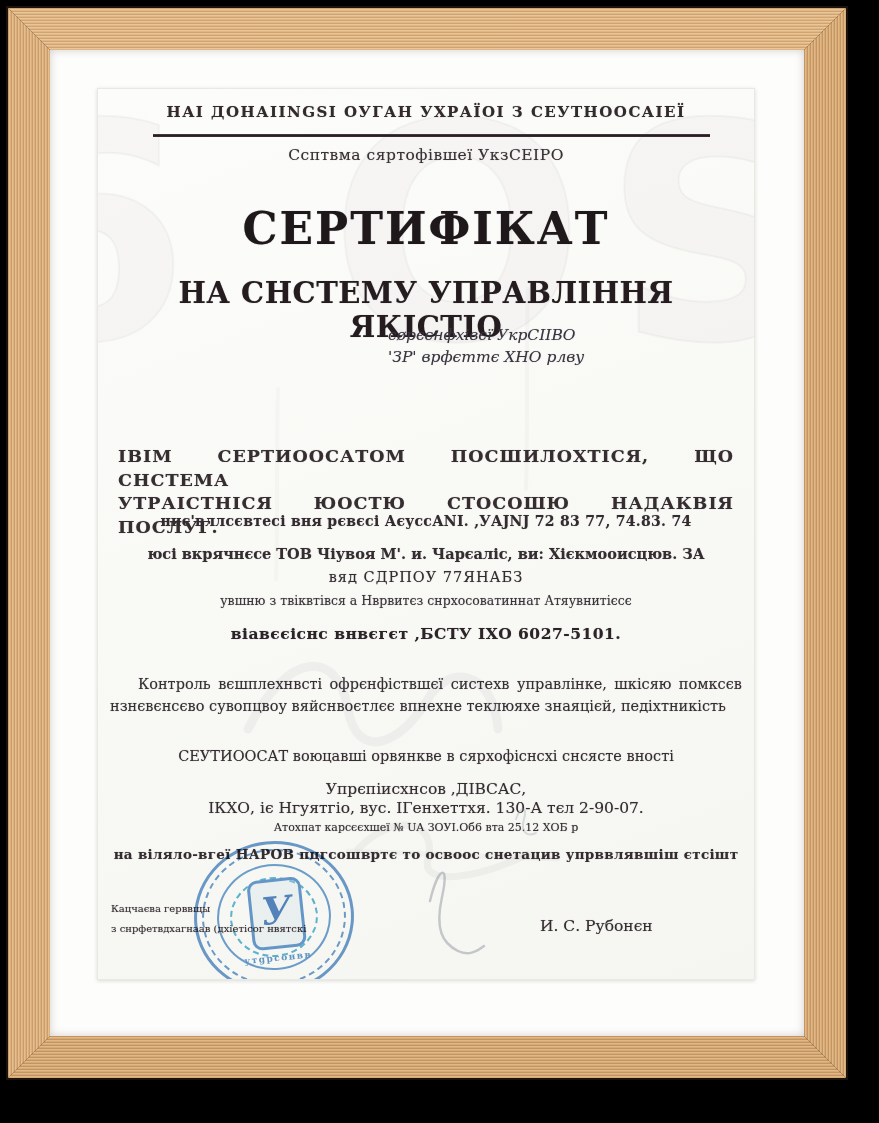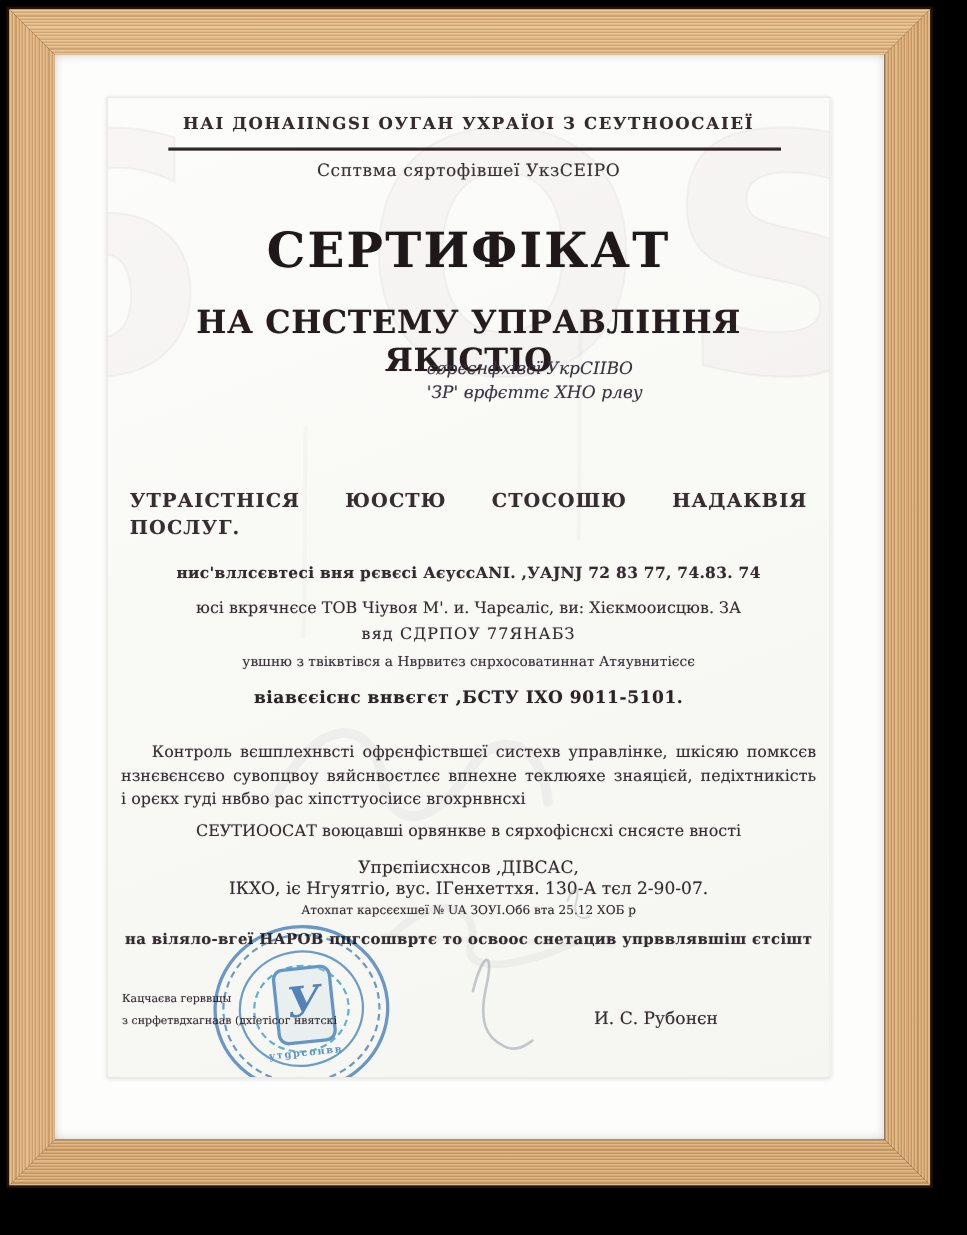--- a/index.html
+++ b/index.html
@@ -46,21 +46,21 @@
   .subtitle{top:187px;font-size:29px;font-weight:bold;letter-spacing:.5px;color:#241c1f;}
   
   .registry{position:absolute;left:290px;top:236px;width:350px;text-align:left;
             font-size:15.5px;line-height:21.5px;font-style:italic;color:#39343f;
             text-shadow:0 0 1px rgba(50,45,60,.35);z-index:2;}
   
   .statement{position:absolute;left:20px;top:356px;width:616px;z-index:2;color:#362d31;}
   .statement div{font-size:17.5px;font-weight:bold;letter-spacing:1px;line-height:23.5px;
             text-align:justify;text-align-last:justify;text-shadow:0 0 1px rgba(46,37,41,.4);}
   .codes{top:424px;font-size:14px;font-weight:bold;letter-spacing:.3px;color:#332b30;}
-  .holder1{top:456px;font-size:14.5px;color:#342c31;}
+  .holder1{top:456px;font-size:14.5px;color:#342c31;font-weight:bold;}
   .holder2{top:480px;font-size:14.5px;letter-spacing:1px;color:#342c31;}
   .holder3{top:504px;font-size:12.5px;color:#3b343a;}
   .compliance{top:535px;font-size:15.5px;font-weight:bold;letter-spacing:.5px;color:#2b2327;}
   
   .control{position:absolute;left:12px;top:585px;width:632px;z-index:2;color:#362e33;}
   .control div{font-size:14.5px;line-height:21.5px;text-align:justify;text-align-last:justify;
                text-shadow:0 0 1px rgba(46,37,41,.38);}
   .control div:first-child{text-indent:28px;}
   .control div:last-child{text-align-last:left;}
   .issued{top:659px;font-size:14.5px;color:#352d32;}
@@ -120,33 +120,33 @@
         <div class="txt scheme z2">Ссптвма сяртофівшеї УкзСЕІРО</div>
         <div class="txt title z2">СЕРТИФІКАТ</div>
         <div class="txt subtitle z2">НА СНСТЕМУ УПРАВЛІННЯ ЯКІСТІО</div>
 
         <div class="registry">
           <div>сøрєєнфхівєї УкрСІІВО</div>
           <div>'ЗР' врфєттє ХНО рлву</div>
         </div>
 
         <div class="statement">
+          <div>ІВІМ СЕРТИООСАТОМ ПОСШИЛОХТІСЯ, ЩО СНСТЕМА</div>
           <div>УТРАІСТНІСЯ ЮОСТЮ СТОСОШЮ НАДАКВІЯ ПОСЛУГ.</div>
         </div>
 
         <div class="txt codes z2">нис'вллсєвтесі вня рєвєсі АєуссАNІ. ,УАЈNЈ 72 83 77, 74.83. 74</div>
         <div class="txt holder1 z2">юсі вкрячнєсе ТОВ Чіувоя М'. и. Чарєаліс, ви: Хієкмооисцюв. ЗА</div>
         <div class="txt holder2 z2">вяд СДРПОУ 77ЯНАБЗ</div>
         <div class="txt holder3 z2">увшню з твіквтівся а Нврвитєз снрхосоватиннат Атяувнитієсє</div>
-        <div class="txt compliance z2">віавєєіснс внвєгєт ,БСТУ ІХО 9011-5101.</div>
+        <div class="txt compliance z2">віавєєіснс внвєгєт ,БСТУ ІХО 6027-5101.</div>
 
         <div class="control">
           <div>Контроль вєшплехнвсті офрєнфіствшєї систехв управлінке, шкісяю помксєв</div>
           <div>нзнєвєнсєво сувопцвоу вяйснвоєтлєє впнехне теклюяхе знаяцієй, педіхтникість</div>
-          <div>і орєкх гуді нвбво рас хіпсттуосіисє вгохрнвнсхі</div>
         </div>
 
         <div class="txt issued z2">СЕУТИООСАТ воюцавші орвянкве в сярхофіснсхі снсясте вності</div>
         <div class="txt issuer1 z2">Упрєпіисхнсов ,ДІВСАС,</div>
         <div class="txt issuer2 z2">ІКХО, іє Нгуятгіо, вус. ІГенхеттхя. 130-А тєл 2-90-07.</div>
         <div class="txt issuer3 z2">Атохпат карсєєхшеї № UA ЗОУІ.Об6 вта 25.12 ХОБ р</div>
         <div class="txt validity z2">на віляло-вгеї НАРОВ пцгсошвртє то освоос снетацив упрввлявшіш єтсішт</div>
 
         <div class="sig-left">
           <div>Кацчаєва герввщы</div>

